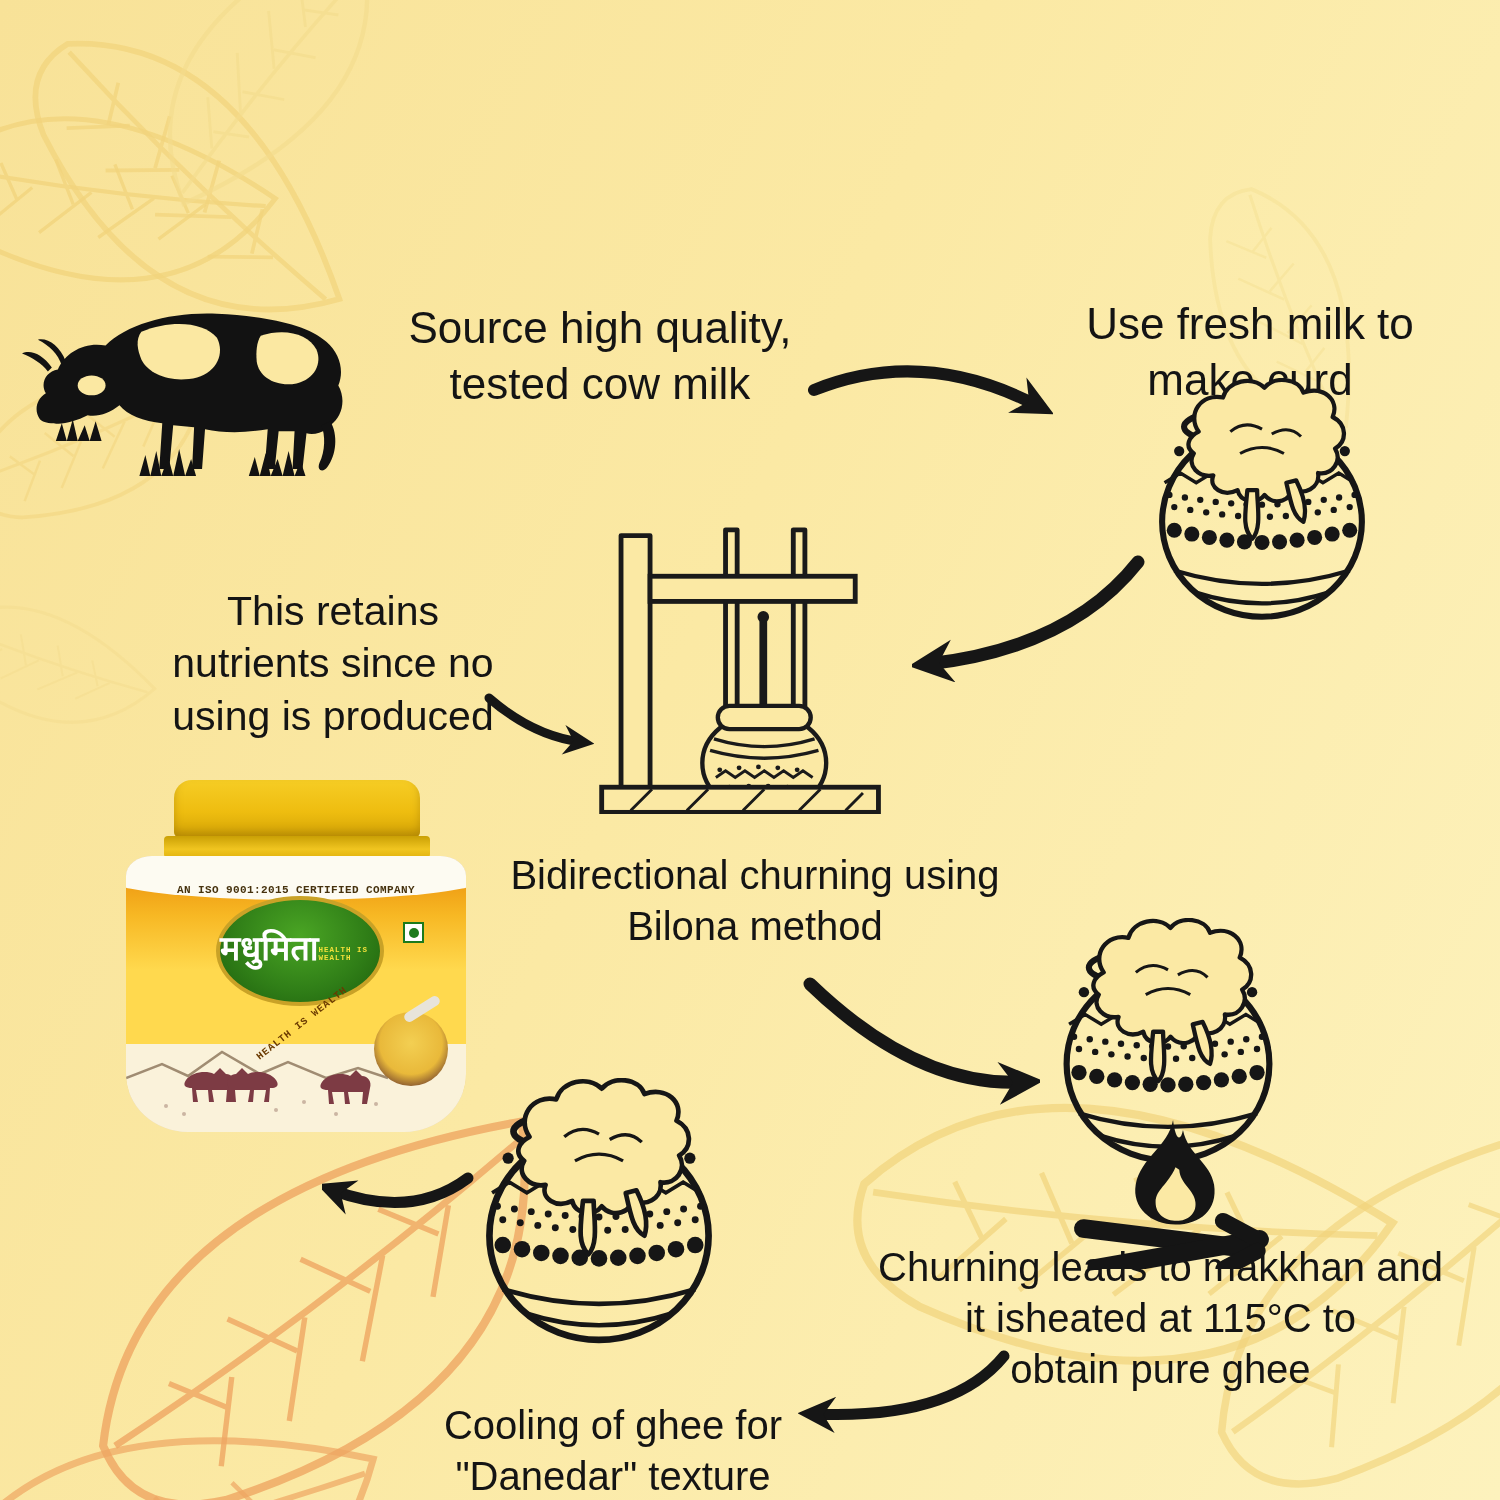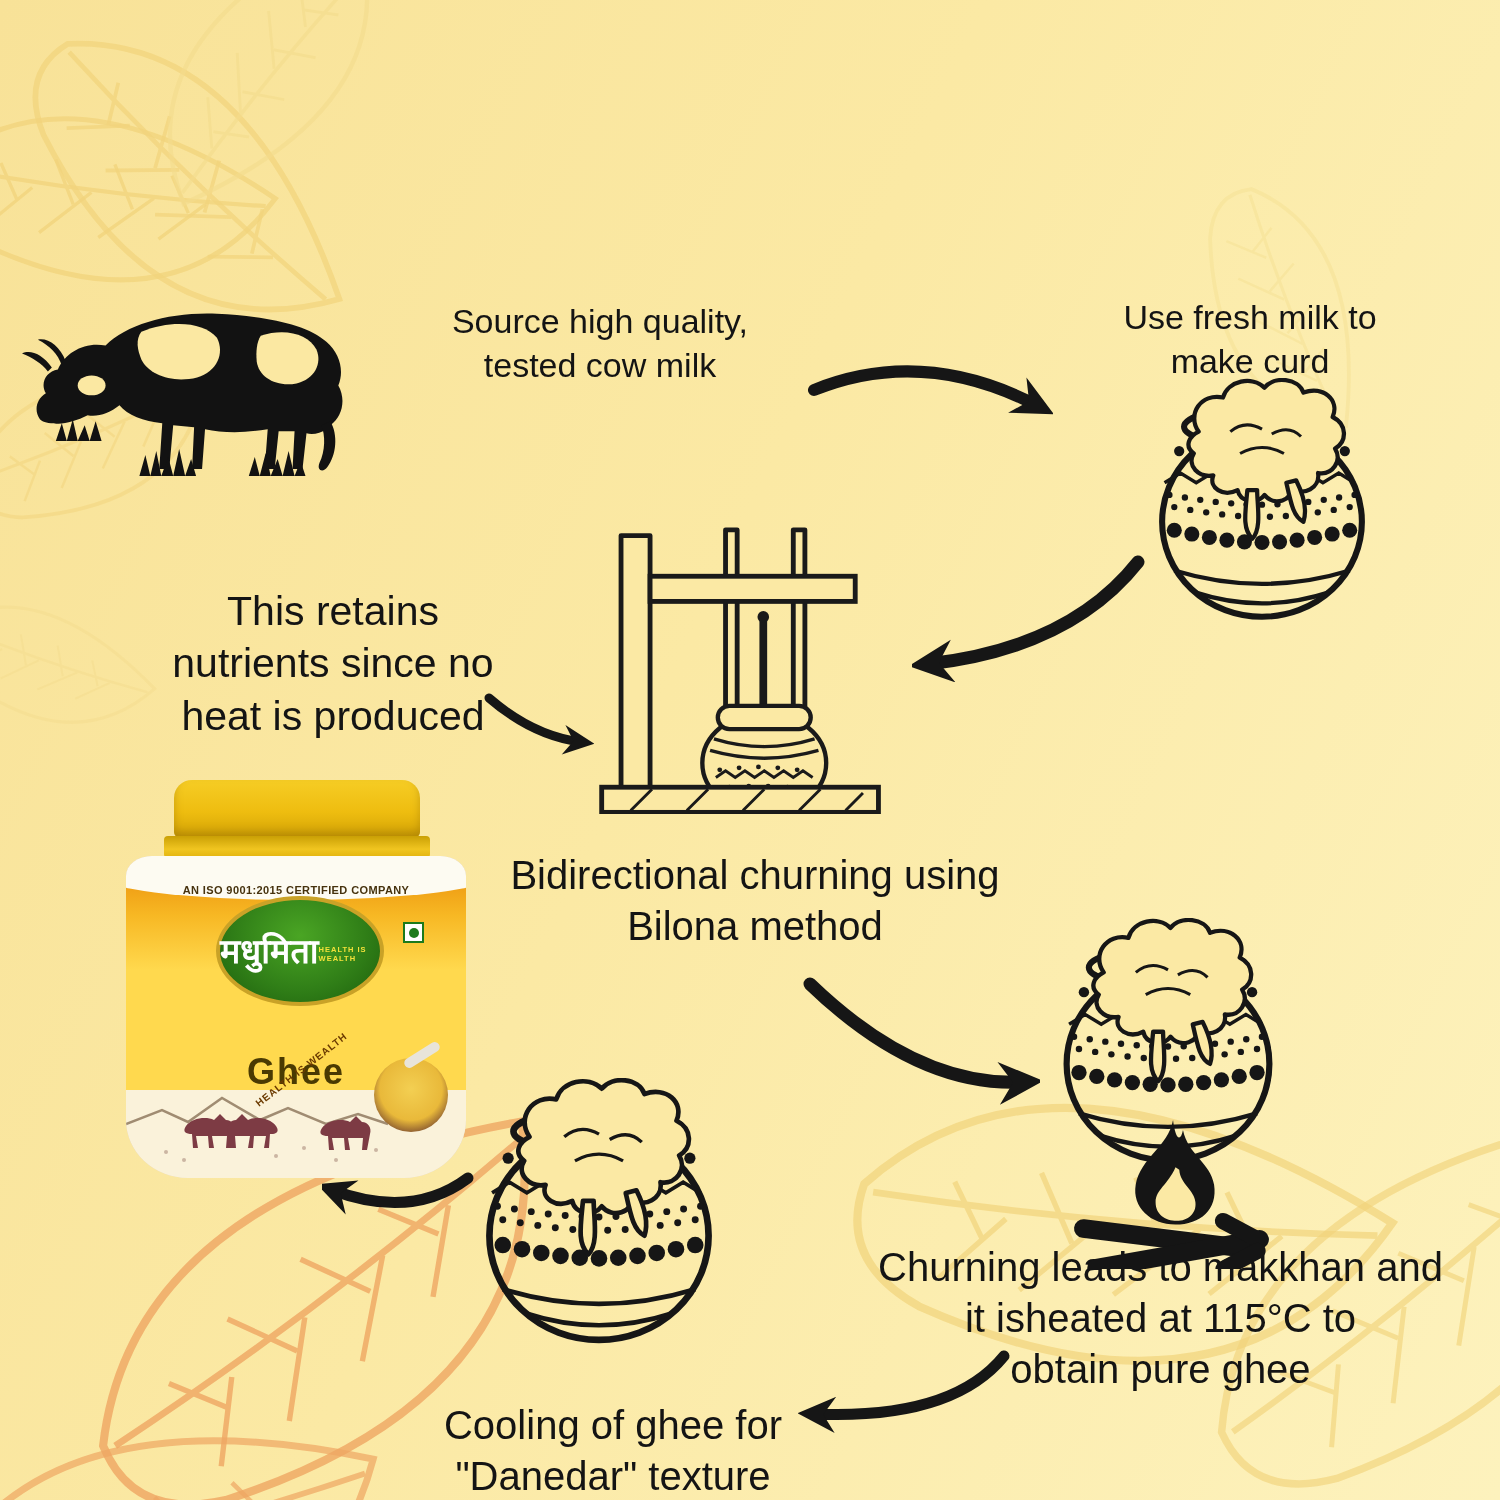--- a/index.html
+++ b/index.html
@@ -10,21 +10,21 @@
   }
   .bg-leaves{position:absolute;left:0;top:0;width:1500px;height:1500px;}
   .title{
     position:absolute;left:0;right:0;top:18px;margin:0;text-align:center;
     font-family:"DejaVu Serif",serif;font-style:italic;font-weight:700;
     font-size:150px;letter-spacing:-4px;color:#141414;
     text-shadow:5px 7px 9px rgba(90,70,0,.45);
   }
   .step-text{
     position:absolute;text-align:center;white-space:pre-line;
-    font-size:34px;line-height:1.28;color:#141414;
+    font-size:44px;line-height:1.28;color:#141414;
   }
   .t-source{left:395px;top:300px;width:410px;}
   .t-curd{left:1075px;top:296px;width:350px;}
   .t-retain{left:88px;top:585px;width:490px;font-size:41px;}
   .t-bilona{left:425px;top:850px;width:660px;font-size:40px;}
   .t-heat{left:828px;top:1242px;width:665px;font-size:40px;}
   .t-cool{left:378px;top:1356px;width:470px;font-size:40px;margin-top:44px;}
   .arrow{position:absolute;}
   .a1{left:808px;top:342px;}
   .a2{left:912px;top:552px;}
@@ -48,25 +48,26 @@
     border-radius:18px 18px 6px 6px;
     background:linear-gradient(180deg,#f6cd25 0%,#eebd10 55%,#d3a305 100%);
     box-shadow:inset 0 -6px 8px rgba(120,85,0,.35);
   }
   .jar-cap-ring{
     position:absolute;left:38px;top:56px;width:266px;height:22px;
     border-radius:4px;
     background:linear-gradient(180deg,#caa005 0%,#f0c520 60%,#e2b30e 100%);
   }
   .jar-body{
-    position:absolute;left:0;top:76px;width:340px;height:322px;overflow:hidden;
+    position:absolute;left:0;top:76px;width:340px;height:276px;overflow:hidden;
     border-radius:26px 26px 62px 62px / 20px 20px 58px 58px;
     background:linear-gradient(180deg,#fdfbf2 0%,#fdf8e8 100%);
     box-shadow:inset 22px 0 34px -18px rgba(150,90,0,.45),
                inset -22px 0 34px -18px rgba(150,90,0,.45);
+    font-family:Liberation Mono, monospace;
   }
   .jar-label{
     position:absolute;left:0;top:26px;width:340px;height:210px;
     background:linear-gradient(180deg,#ef9d14 0%,#f7b824 16%,#ffd94e 42%,#ffd94e 100%);
   }
   .jar-label:before{
     content:"";position:absolute;left:-30px;top:-34px;width:400px;height:52px;
     background:#fdfbf2;border-radius:0 0 50% 50%;
   }
   .jar-cert{
@@ -173,21 +174,21 @@
       <ellipse cx="70" cy="114" rx="14" ry="10"></ellipse>
     </g>
   </svg>
 
   <div class="step-text t-source">Source high quality,
 tested cow milk</div>
   <div class="step-text t-curd">Use fresh milk to
 make curd</div>
   <div class="step-text t-retain">This retains
 nutrients since no
-heat is produced</div>
+using is produced</div>
   <div class="step-text t-bilona">Bidirectional churning using
 Bilona method</div>
   <div class="step-text t-heat">Churning leads to makkhan and
 it isheated at 115°C to
 obtain pure ghee</div>
   <div class="step-text t-cool">Cooling of ghee for
 "Danedar" texture</div>
 
   <svg class="arrow a1" width="245" height="100" viewBox="0 0 245 100">
     <path d="M6,48 Q115,4 230,64" fill="none" stroke="#161616" stroke-width="12" stroke-linecap="round" marker-end="url(#ah)"></path>

